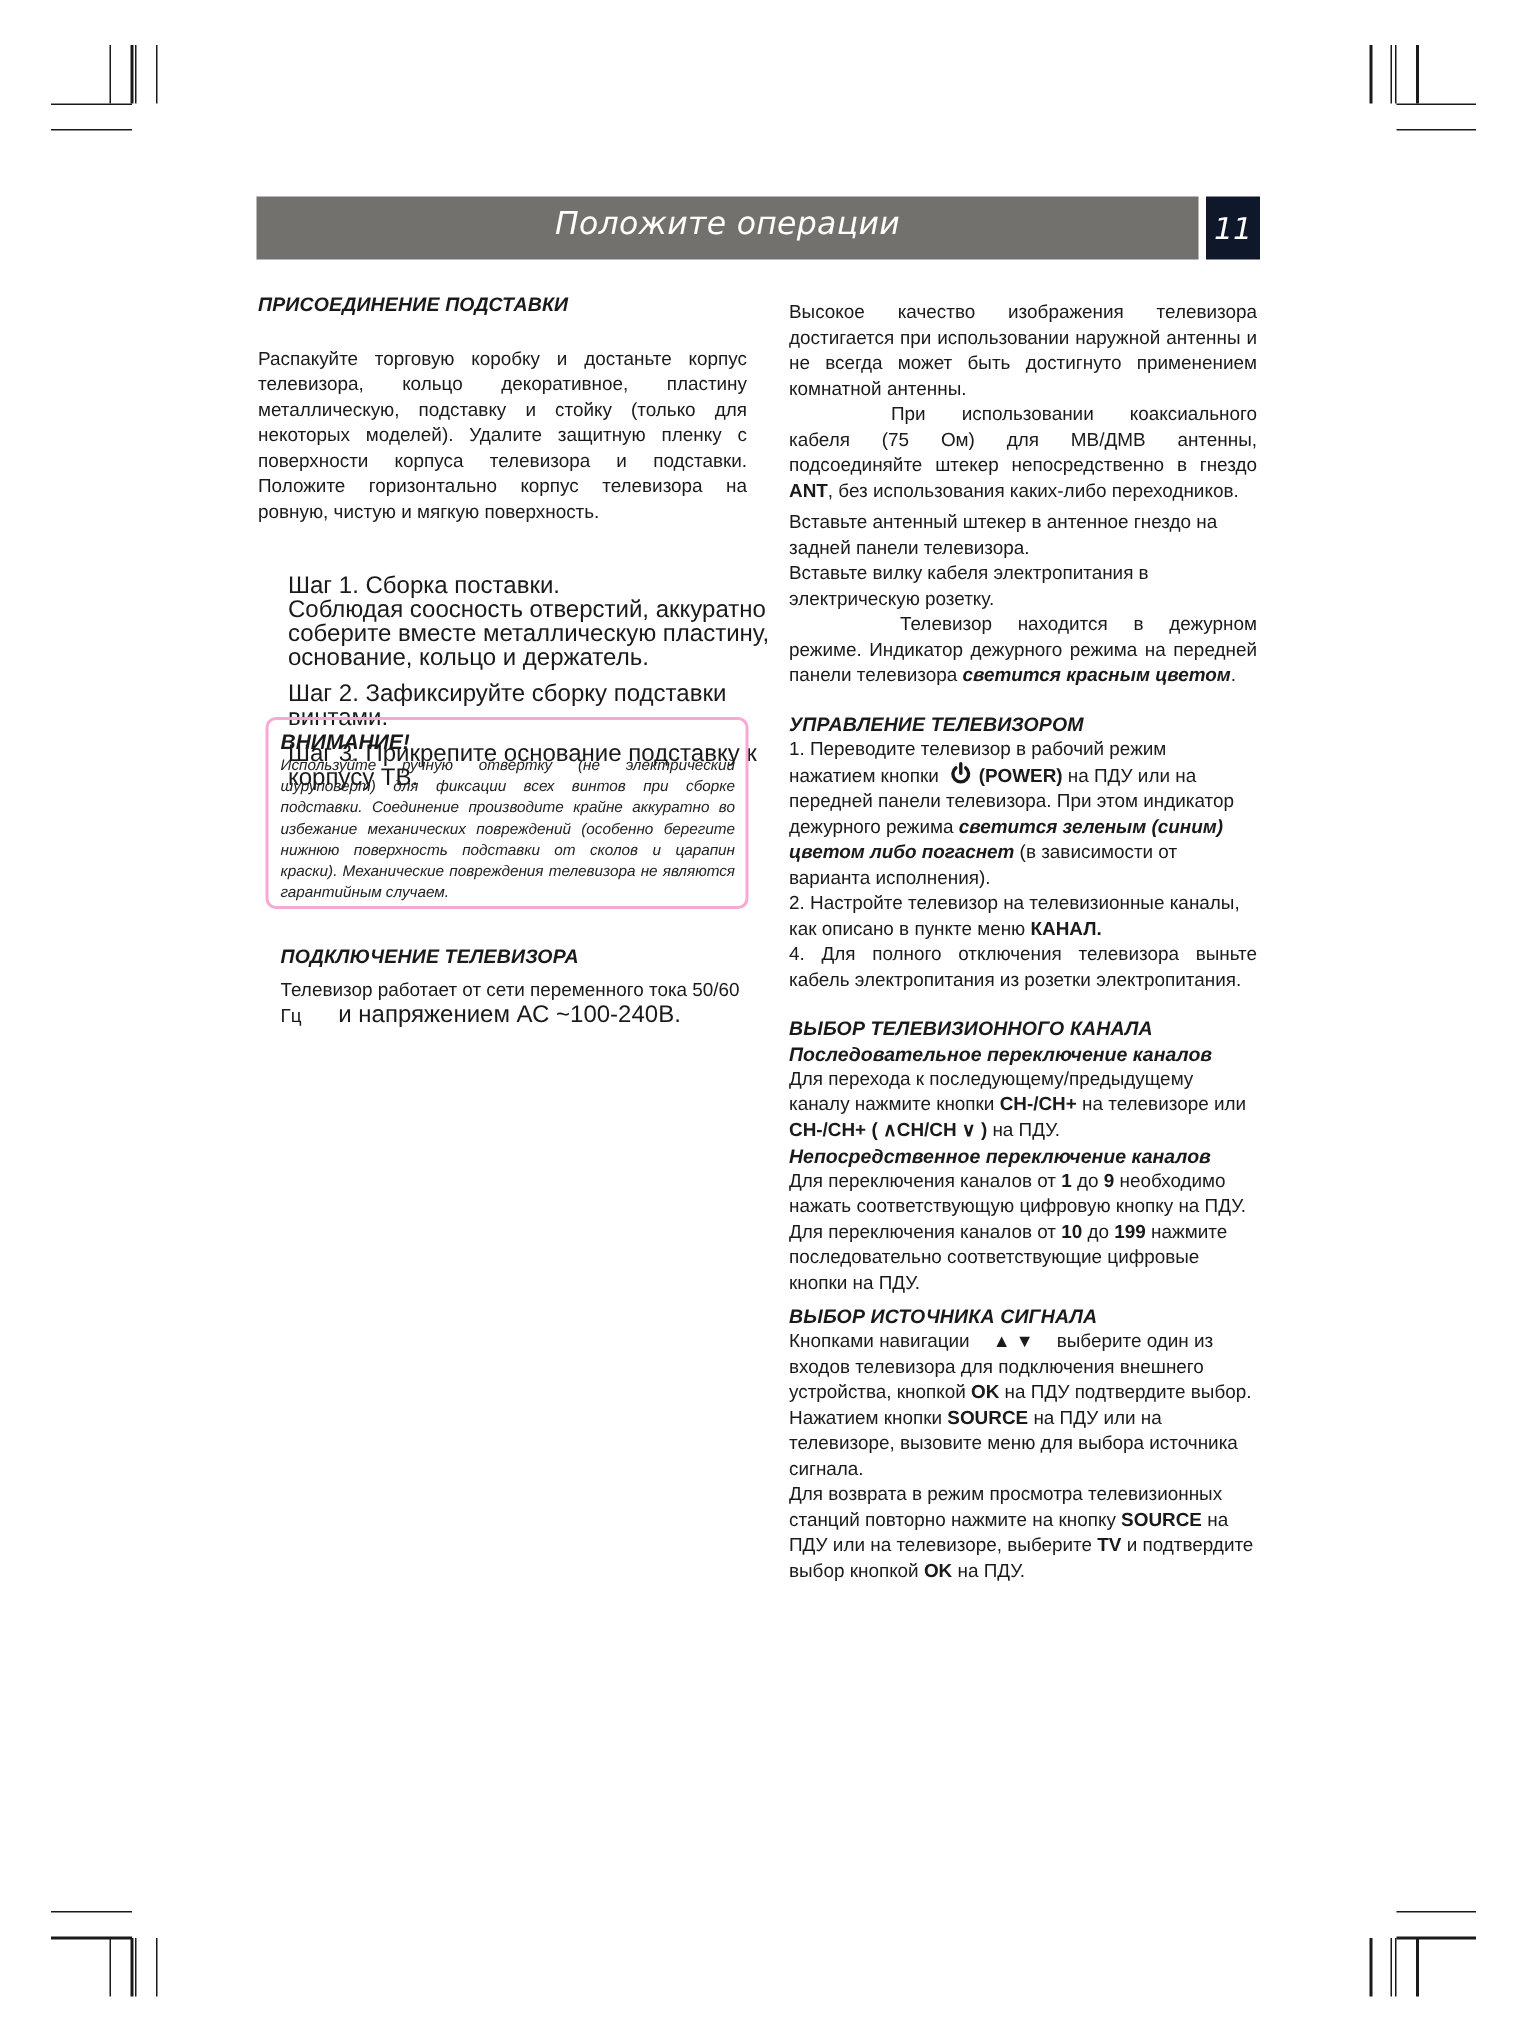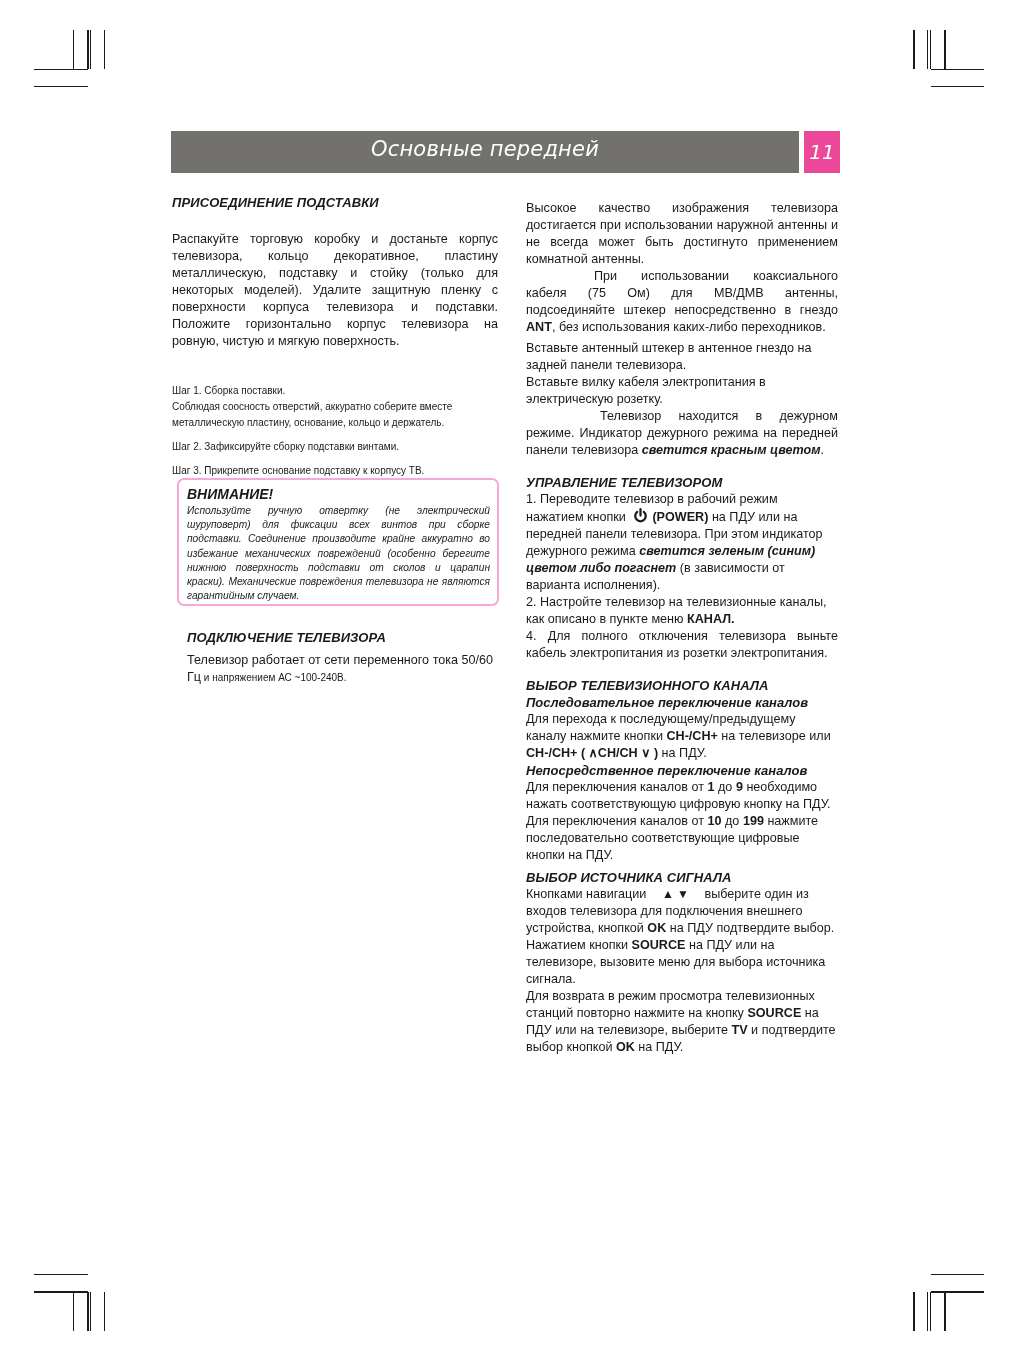--- a/index.html
+++ b/index.html
@@ -7,33 +7,33 @@
          font-family:"Liberation Sans", sans-serif; color:#1a1a1a; }
 
   
   .mark { position:absolute; background:#1a1a1a; }
 
   
   .header-bar { position:absolute; left:171px; top:131px; width:628px; height:42px; background:#73716e; }
   .header-title { position:absolute; left:0; right:0; top:6px; text-align:center;
                   font-family:"DejaVu Sans", sans-serif; font-style:italic; font-size:21px;
                   color:#ffffff; letter-spacing:0.2px; }
-  .page-num-box { position:absolute; left:804px; top:131px; width:36px; height:42px; background:#ec4899; }
+  .page-num-box { position:absolute; left:804px; top:131px; width:36px; height:42px; background:#0f172a; }
   .page-num { position:absolute; left:0; right:0; top:9px; text-align:center;
               font-family:"DejaVu Sans", sans-serif; font-style:italic; font-size:20px; color:#ffffff; }
 
   .col { position:absolute; font-size:12.6px; line-height:17px; }
   .col-left { left:172px; top:194px; width:340px; }
   .col-right { left:526px; top:200px; width:312px; }
 
   h3.sec { margin:0; font-size:13px; font-weight:bold; font-style:italic; line-height:17px; letter-spacing:0.1px; }
   h4.sub { margin:0; font-size:13px; font-weight:bold; font-style:italic; line-height:17px; }
   p { margin:0; }
   .just { text-align:justify; }
-  .small { font-size:10px; line-height:16px; }
+  .small { font-size:16px; line-height:16px;margin-left:20px; }
   b { font-weight:bold; }
   .em { font-weight:bold; font-style:italic; }
 
   .warn-box { position:absolute; left:177px; top:478px; width:322px; height:128px;
               border:2px solid #f9a8d4; border-radius:7px; padding:4px 7px 0 8px; box-sizing:border-box; }
   .warn-title { font-size:14px; font-weight:bold; font-style:italic; line-height:20px; }
   .warn-text { font-size:10.2px; font-style:italic; line-height:14.2px; text-align:justify; color:#222; }
 
   .power-icon { display:inline-block; width:15px; height:15px; vertical-align:-2px; margin:0 4px; }
   .tri { display:inline-block; font-size:12px; margin:0 3px; }
@@ -71,21 +71,21 @@
 <div>
   <div class="mark" style="left:931px;top:1274px;width:53px;height:1px;"></div>
   <div class="mark" style="left:931px;top:1291px;width:53px;height:2px;"></div>
   <div class="mark" style="left:913px;top:1292px;width:2px;height:39px;"></div>
   <div class="mark" style="left:927px;top:1292px;width:1px;height:39px;"></div>
   <div class="mark" style="left:930px;top:1292px;width:1px;height:39px;"></div>
   <div class="mark" style="left:944px;top:1292px;width:2px;height:39px;"></div>
 </div>
 
 <div class="header-bar">
-  <div class="header-title">Основные передней</div>
+  <div class="header-title">Положите операции</div>
 </div>
 <div class="page-num-box">
   <div class="page-num">11</div>
 </div>
 
 <div class="col col-left">
   <h3 class="sec" style="margin-bottom:20px;">ПРИСОЕДИНЕНИЕ ПОДСТАВКИ</h3>
   <p class="just" style="width:326px;">Распакуйте торговую коробку и достаньте корпус телевизора, кольцо декоративное, пластину металлическую, подставку и стойку (только для некоторых моделей). Удалите защитную пленку с поверхности корпуса телевизора и подставки. Положите горизонтально корпус телевизора на ровную, чистую и мягкую поверхность.</p>
 
   <div style="margin-top:33px;">

